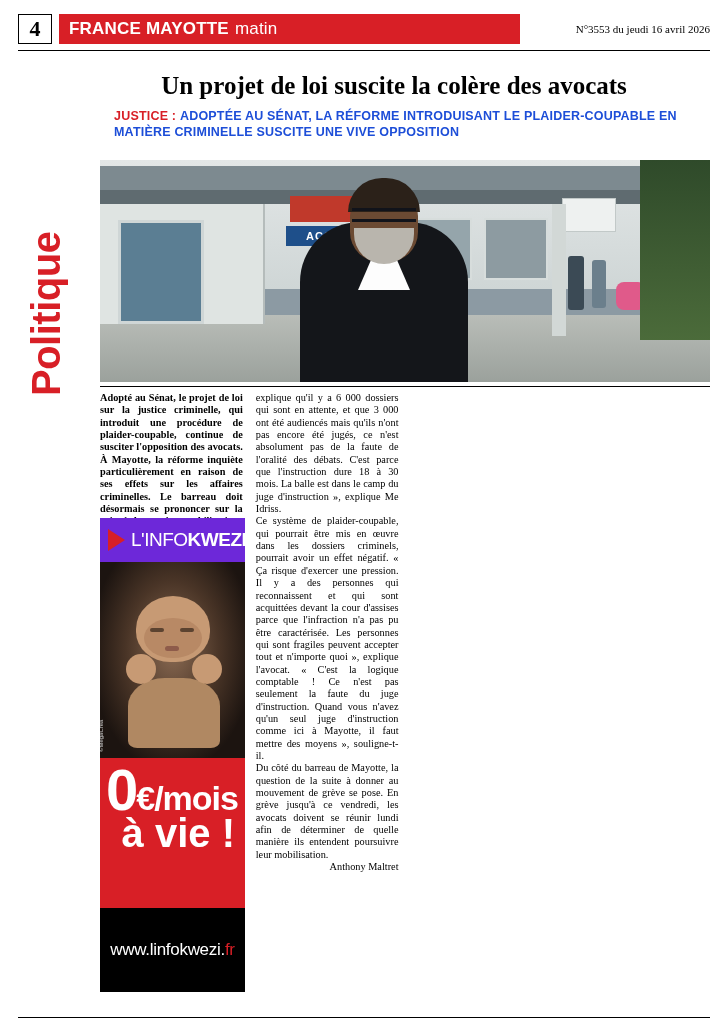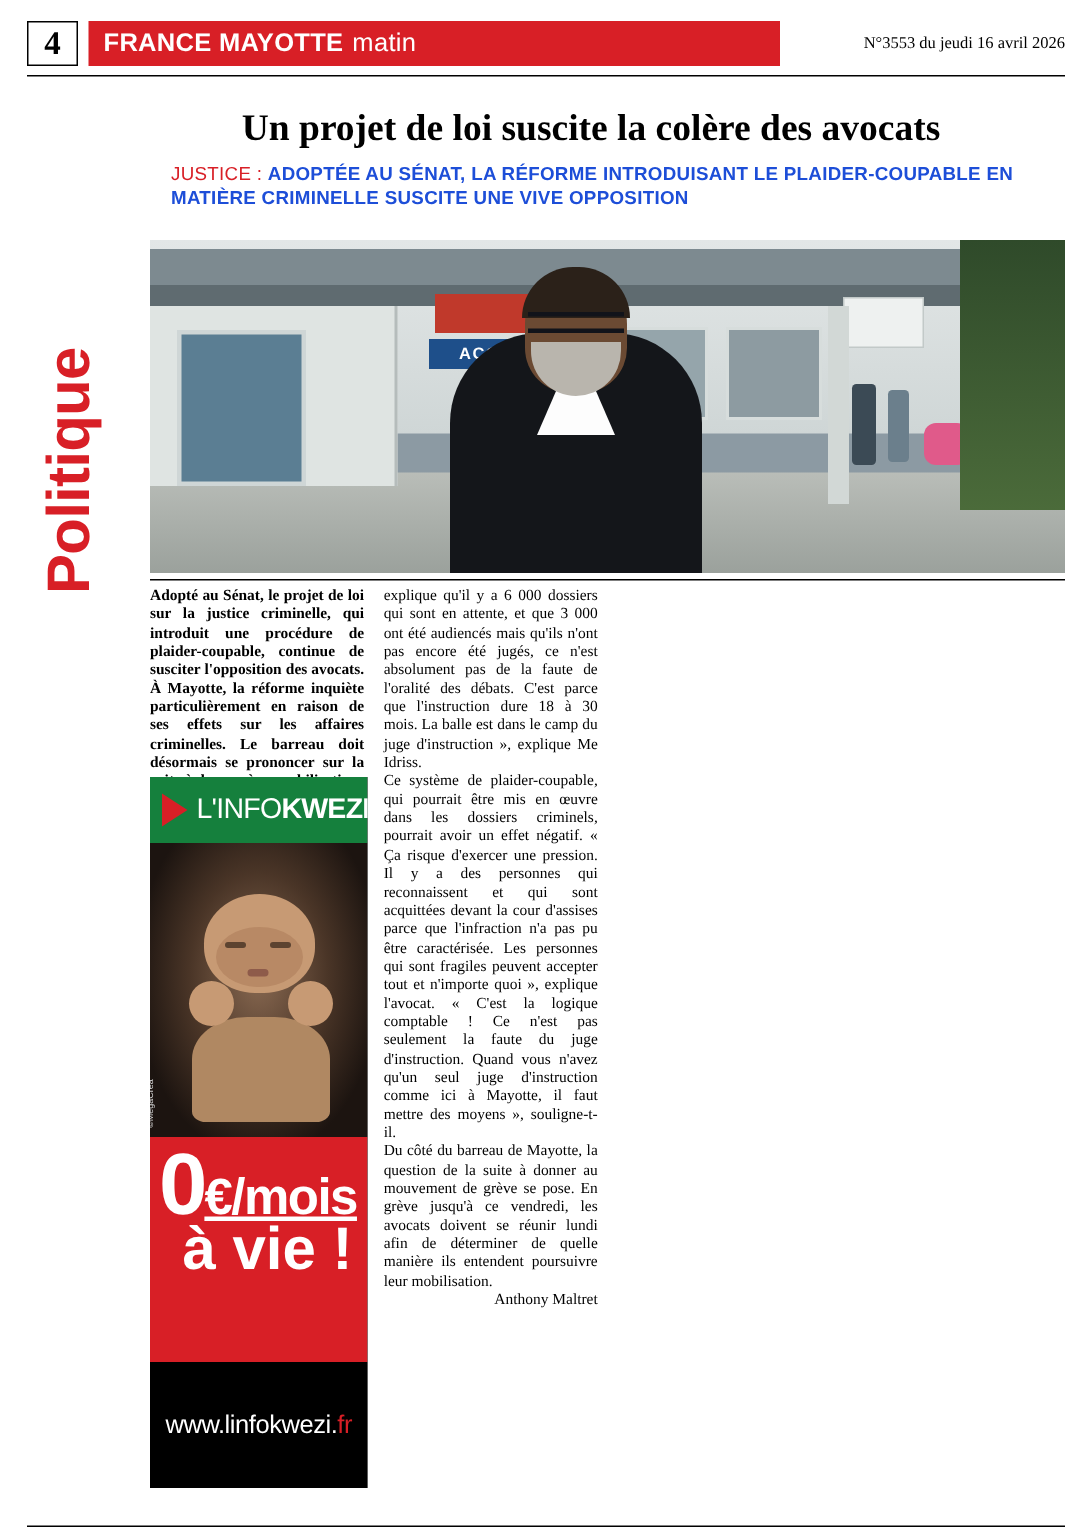--- a/index.html
+++ b/index.html
@@ -81,21 +81,21 @@
     padding-left: 96px;
     padding-right: 10px;
     font-family: "Liberation Sans", sans-serif;
     font-size: 12.5px;
     line-height: 1.32;
     letter-spacing: 0.2px;
     margin-bottom: 9px;
   }
   .kicker .kick-label {
     color: #d81f26;
-    font-weight: normal;
+    font-weight: bold;
   }
   .kicker .kick-text {
     color: #1d4ed8;
     font-weight: 600;
   }
 
   
   .section-vertical {
     position: absolute;
     left: 18px;
@@ -273,21 +273,21 @@
     top: 518px;
     width: 145px;
     height: 474px;
     background: #000;
     overflow: hidden;
     color: #fff;
   }
   .ad-top {
     position: relative;
     height: 44px;
-    background: #15803d;
+    background: #6d28d9;
     display: flex;
     align-items: center;
     padding-left: 8px;
   }
   .ad-logo-tri {
     width: 0; height: 0;
     border-top: 11px solid transparent;
     border-bottom: 11px solid transparent;
     border-left: 17px solid #d81f26;
     margin-right: 6px;
@@ -349,21 +349,21 @@
     padding: 2px 6px 0 6px;
   }
   .ad-offer-line1 {
     font-family: "Liberation Sans", sans-serif;
     font-weight: bold;
     font-size: 58px;
     line-height: 0.95;
     letter-spacing: -2px;
     margin-top: 2px;
   }
-  .ad-offer-line1 .mois { font-size: 34px; letter-spacing: -1px; text-decoration: underline; }
+  .ad-offer-line1 .mois { font-size: 34px; letter-spacing: -1px; }
   .ad-offer-line2 {
     font-family: "Liberation Sans", sans-serif;
     font-weight: bold;
     font-size: 40px;
     line-height: 1;
     text-align: right;
     padding-right: 4px;
     margin-top: -4px;
   }
   .ad-url {

